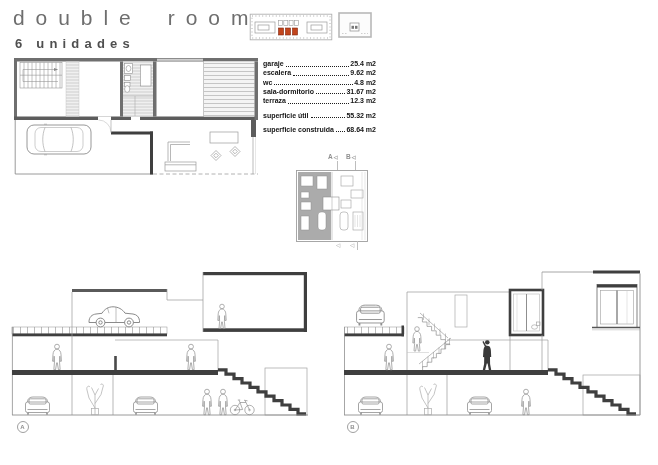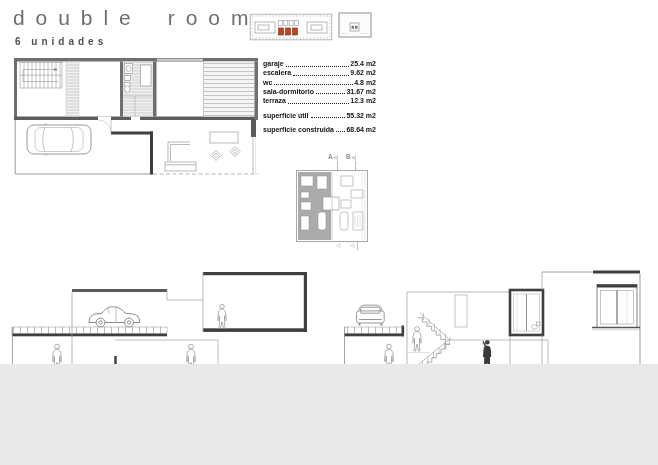--- a/index.html
+++ b/index.html
@@ -1,27 +1,27 @@
 <!DOCTYPE html>
 <html><head>
 <meta charset="utf-8">
 <style>
   html,body{margin:0;padding:0;background:#e9e9e9;}
   .sheet{
-    position:relative;width:658px;height:364px;background:#ffffff;
+    position:relative;width:658px;height:465px;background:#ffffff;
     font-family:"Liberation Sans",sans-serif;overflow:hidden;margin:0 auto;
   }
   .abs{position:absolute;}
   
   .title{
     left:13px;top:6px;font-size:21px;color:#6e6e6e;
     letter-spacing:0.52em;word-spacing:0.45em;font-weight:400;white-space:nowrap;
   }
   .subtitle{
-    left:15px;top:36px;font-size:10px;color:#4f4f4f;font-weight:bold;
+    left:15px;top:36px;font-size:13px;color:#4f4f4f;font-weight:bold;
     letter-spacing:0.40em;white-space:nowrap;
   }
   
   .area-table{left:263px;top:60px;width:113px;color:#141414;}
   .arow{display:flex;align-items:flex-end;font-size:7px;font-weight:bold;line-height:7.5px;margin-bottom:1.8px;}
   .alabel{white-space:nowrap;}
   .adots{flex:1;border-bottom:1.3px dotted #1d1d1d;margin:0 1px 1px 2px;min-width:4px;}
   .aval{white-space:nowrap;}
   .arow.total1{margin-top:7px;}
   .arow.total2{margin-top:6.5px;}

